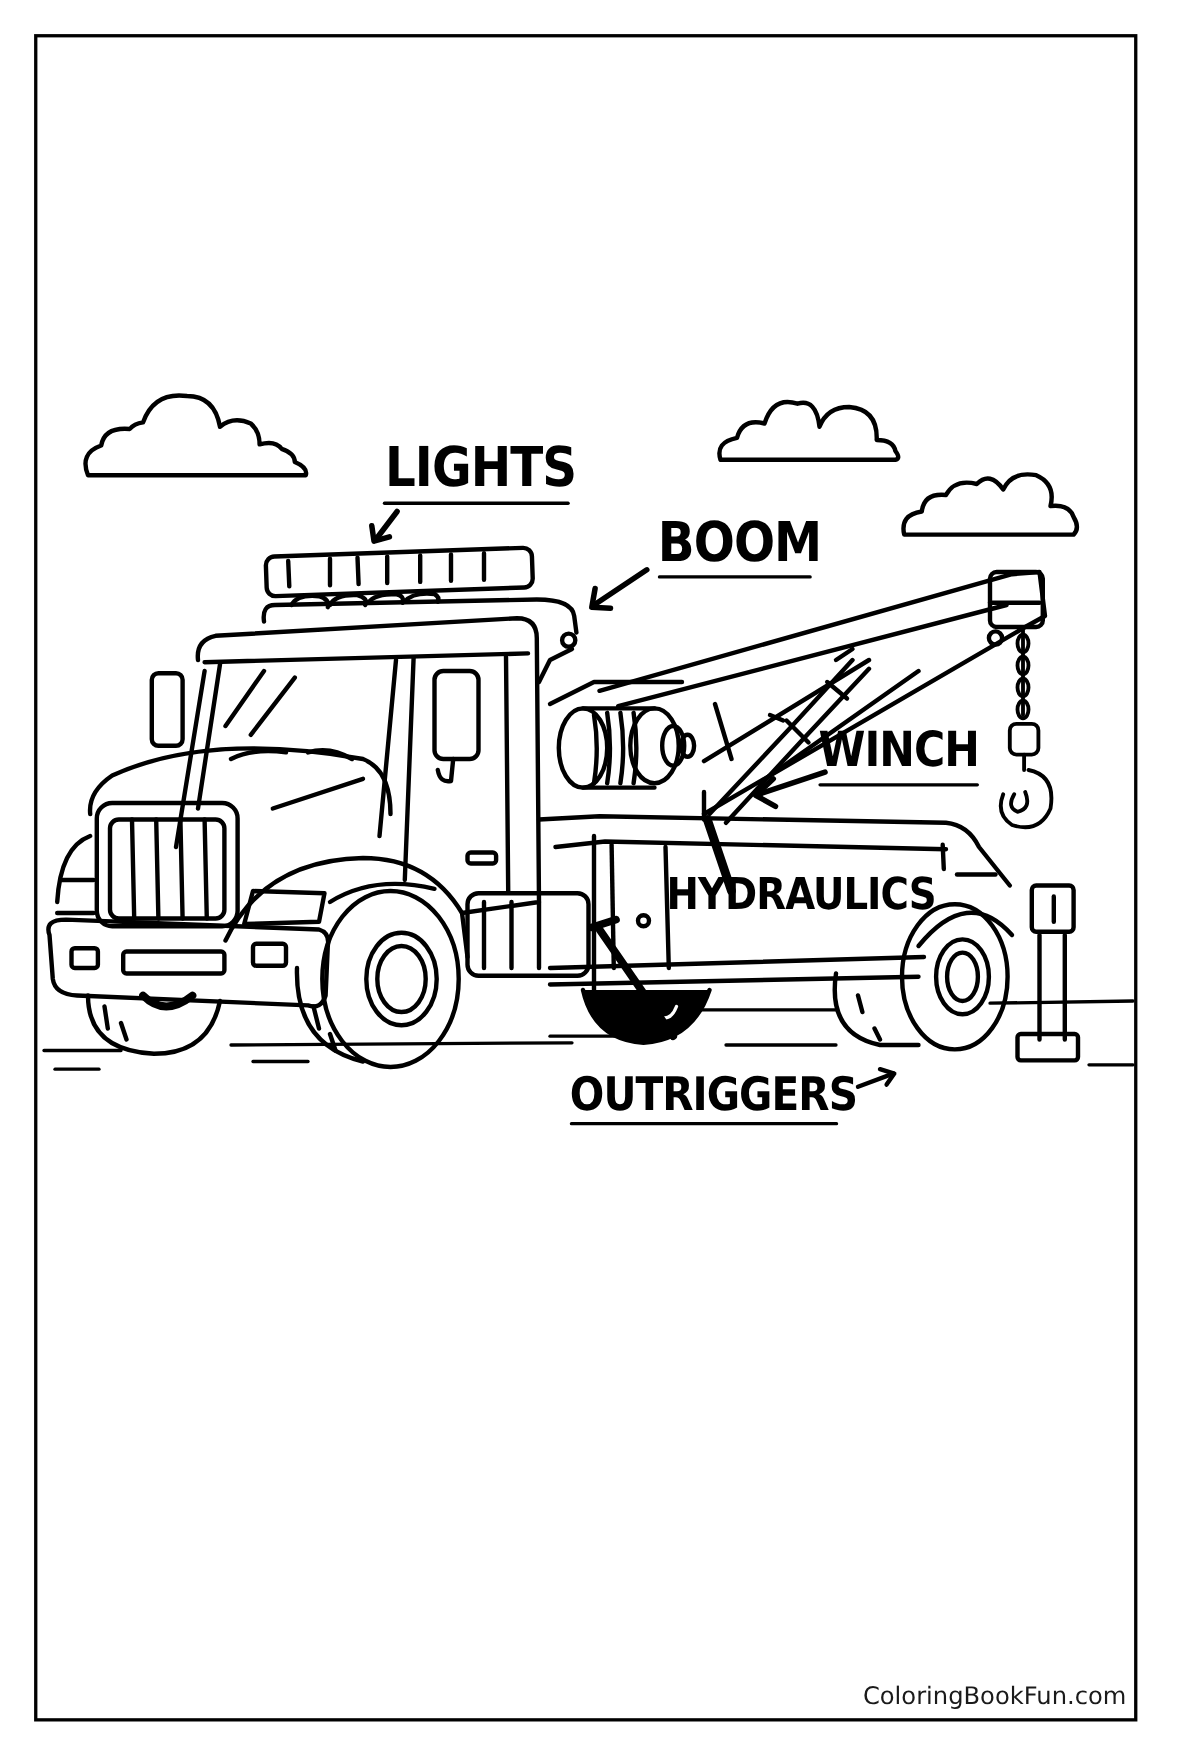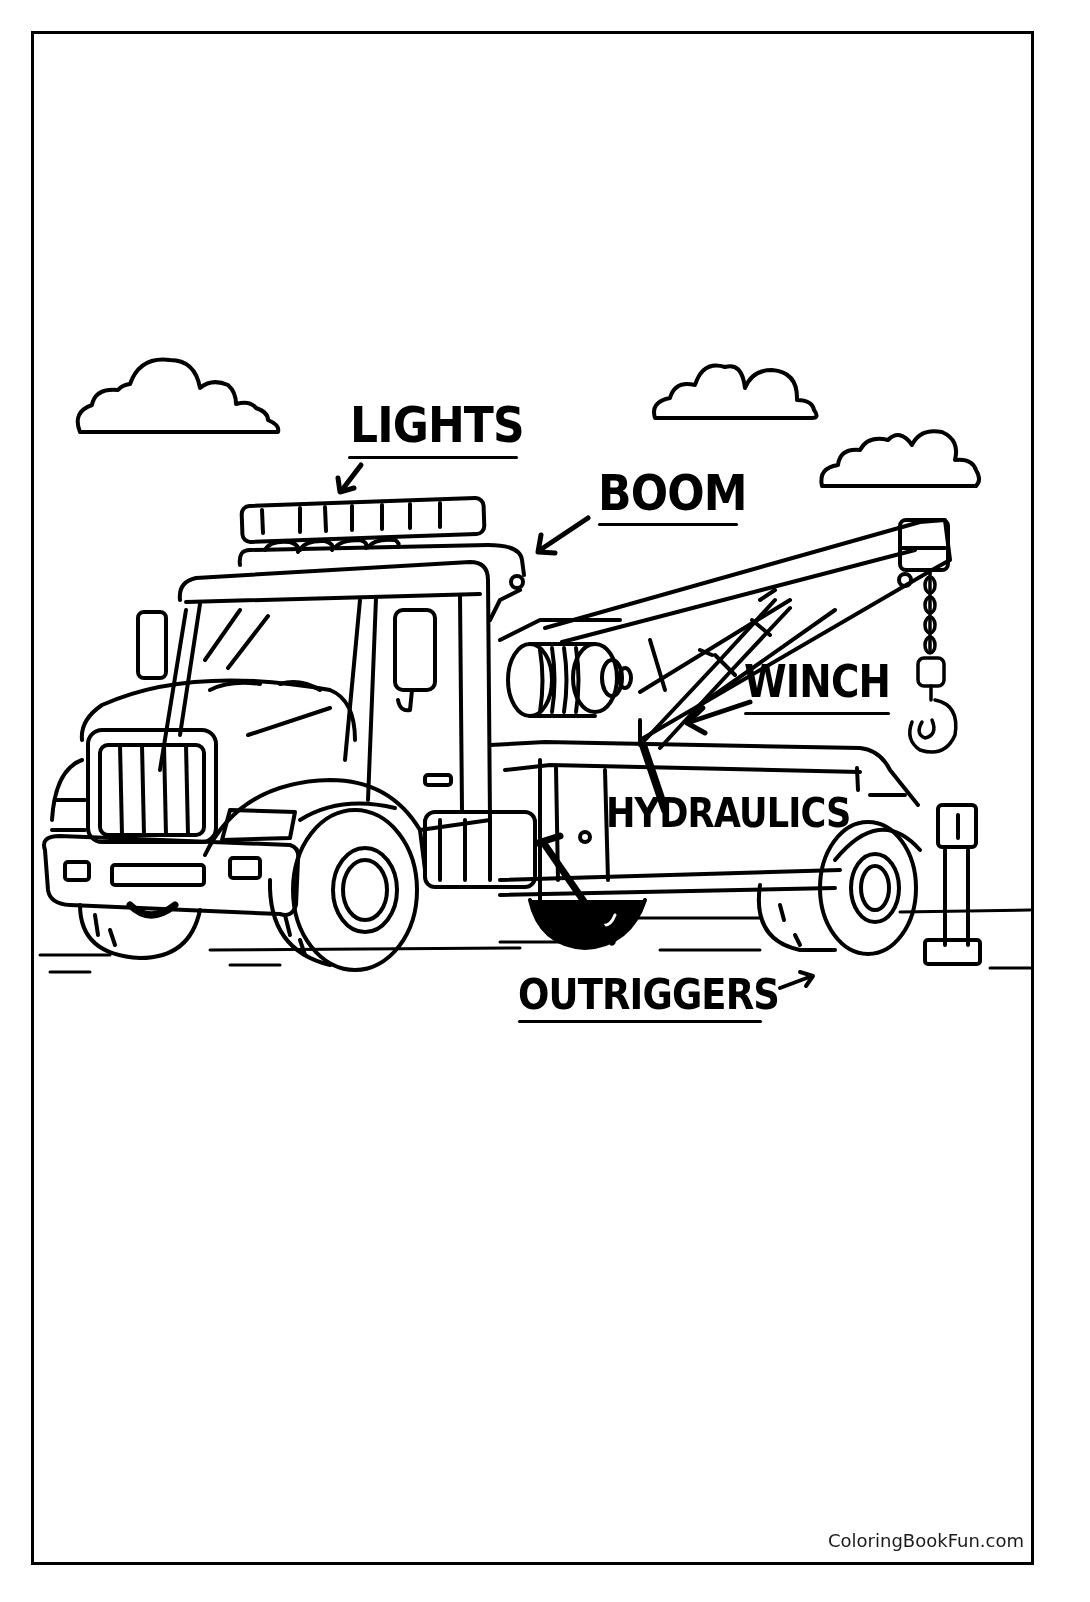--- a/index.html
+++ b/index.html
@@ -10,21 +10,21 @@
   }
   svg.art { position: absolute; left: 0; top: 0; }
   .label {
     position: absolute; font-family: "DejaVu Sans", sans-serif; font-weight: bold;
     color: #000; letter-spacing: -1px; transform: scaleX(0.88); transform-origin: left top;
     white-space: nowrap;
   }
   .underline { position: absolute; height: 3px; background: #000; border-radius: 2px; }
   .watermark {
     position: absolute; right: 66px; top: 1530px;
-    font-family: "DejaVu Sans", sans-serif; font-size: 18px; color: #1a1a1a;
+    font-family: "DejaVu Sans", sans-serif; font-size: 22px; color: #1a1a1a;
   }
 </style>
 </head>
 <body>
 
 <div class="page-frame"></div>
 
 <svg class="art" width="1090" height="1602" viewBox="0 0 1090 1602" fill="none" stroke="#000" stroke-width="4" stroke-linecap="round" stroke-linejoin="round">
 
   <g>

